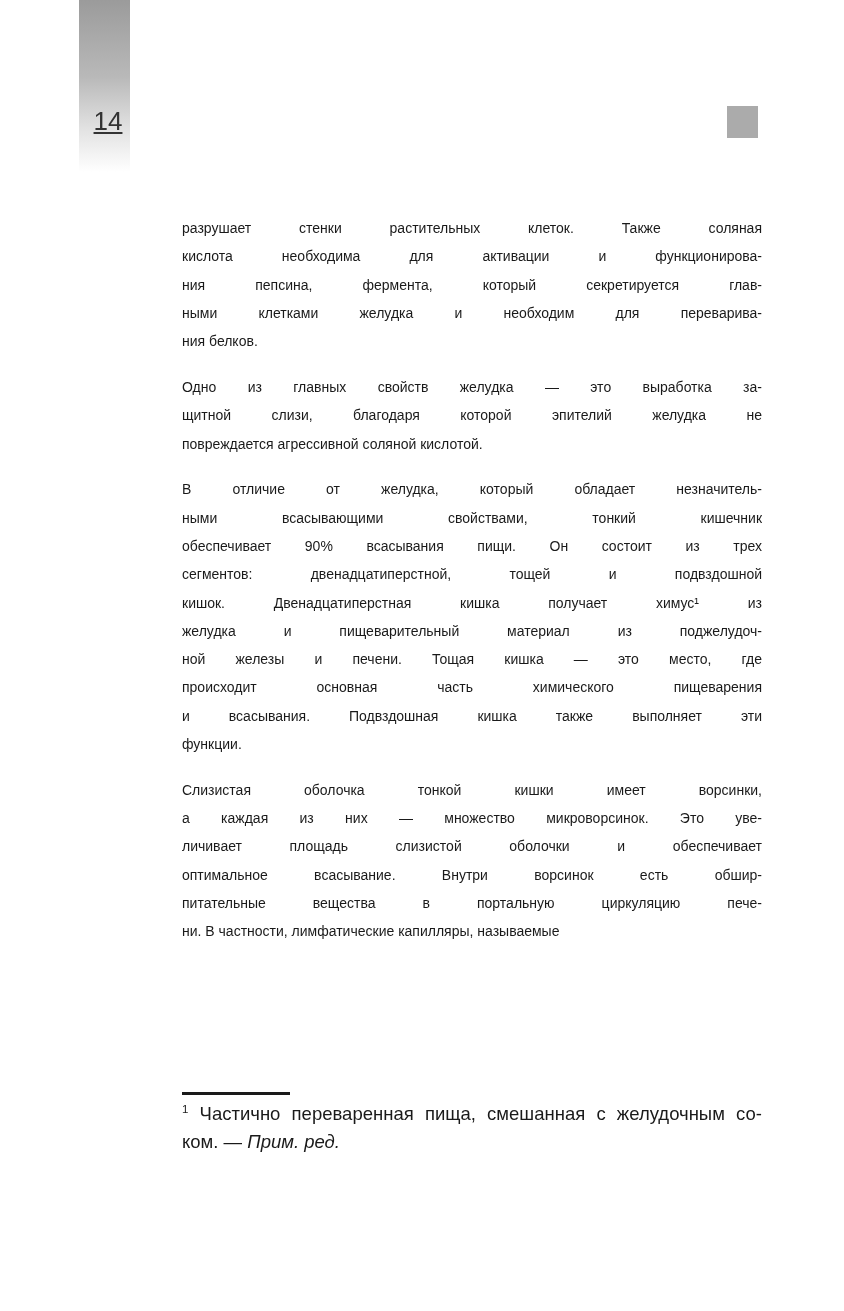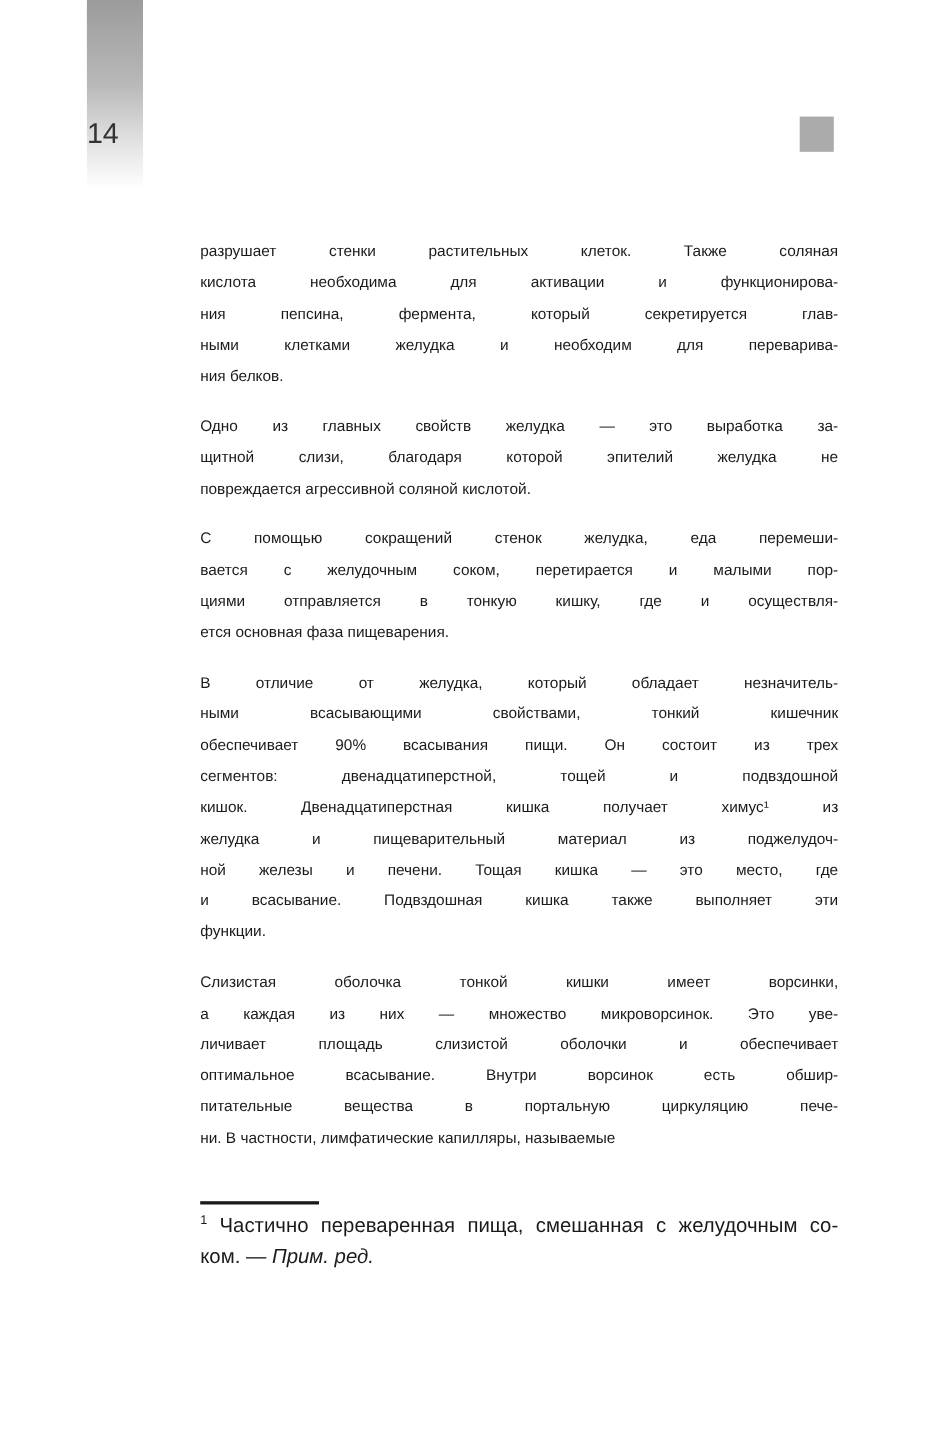--- a/index.html
+++ b/index.html
@@ -17,21 +17,21 @@
   }
   .page{position:absolute;inset:0;background:#ffffff;}
 
   
   .side-bar{
     position:absolute;left:79px;top:0;width:51px;height:172px;
     background:linear-gradient(to bottom,var(--bar-gray) 0%,#b9b9b9 45%,#e2e2e2 75%,#ffffff 100%);
   }
   .page-number{
     position:absolute;left:79px;top:106px;width:58px;
-    font-size:26px;color:#333333;
+    text-align:center;font-size:26px;color:#333333;text-decoration:underline;
   }
 
   
   .running-header{
     position:absolute;top:103px;right:86px;
     display:flex;align-items:flex-start;gap:11px;
   }
   .author{
     font-size:30px;font-weight:bold;letter-spacing:-0.5px;
     color:var(--header-text);line-height:34px;white-space:nowrap;
@@ -87,34 +87,29 @@
         <div class="text-line">ния пепсина, фермента, который секретируется глав-</div>
         <div class="text-line">ными клетками желудка и необходим для переварива-</div>
         <div class="text-line last">ния белков.</div>
       </div>
       <div class="paragraph">
         <div class="text-line">Одно из главных свойств желудка — это выработка за-</div>
         <div class="text-line">щитной слизи, благодаря которой эпителий желудка не</div>
         <div class="text-line last">повреждается агрессивной соляной кислотой.</div>
       </div>
       <div class="paragraph">
-        <div class="text-line">С помощью сокращений стенок желудка, еда перемеши-</div>
-        <div class="text-line">вается с желудочным соком, перетирается и малыми пор-</div>
-        <div class="text-line">циями отправляется в тонкую кишку, где и осуществля-</div>
-        <div class="text-line last">ется основная фаза пищеварения.</div>
-      </div>
-      <div class="paragraph">
         <div class="text-line">В отличие от желудка, который обладает незначитель-</div>
         <div class="text-line">ными всасывающими свойствами, тонкий кишечник</div>
         <div class="text-line">обеспечивает 90% всасывания пищи. Он состоит из трех</div>
         <div class="text-line">сегментов: двенадцатиперстной, тощей и подвздошной</div>
         <div class="text-line">кишок. Двенадцатиперстная кишка получает химус¹ из</div>
         <div class="text-line">желудка и пищеварительный материал из поджелудоч-</div>
         <div class="text-line">ной железы и печени. Тощая кишка — это место, где</div>
-        <div class="text-line">и всасывание. Подвздошная кишка также выполняет эти</div>
+        <div class="text-line">происходит основная часть химического пищеварения</div>
+        <div class="text-line">и всасывания. Подвздошная кишка также выполняет эти</div>
         <div class="text-line last">функции.</div>
       </div>
       <div class="paragraph">
         <div class="text-line">Слизистая оболочка тонкой кишки имеет ворсинки,</div>
         <div class="text-line">а каждая из них — множество микроворсинок. Это уве-</div>
         <div class="text-line">личивает площадь слизистой оболочки и обеспечивает</div>
         <div class="text-line">оптимальное всасывание. Внутри ворсинок есть обшир-</div>
         <div class="text-line">питательные вещества в портальную циркуляцию пече-</div>
         <div class="text-line last">ни. В частности, лимфатические капилляры, называемые</div>
       </div>

